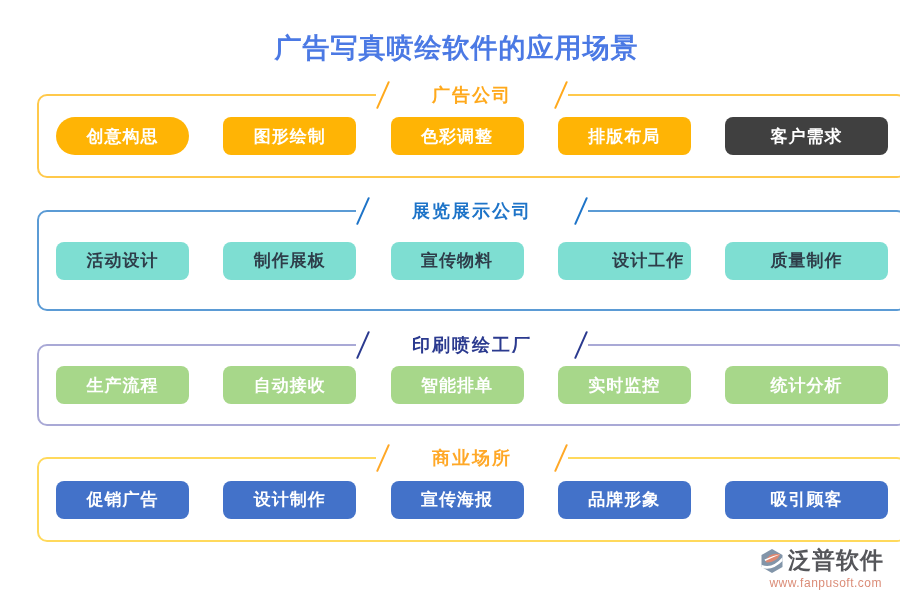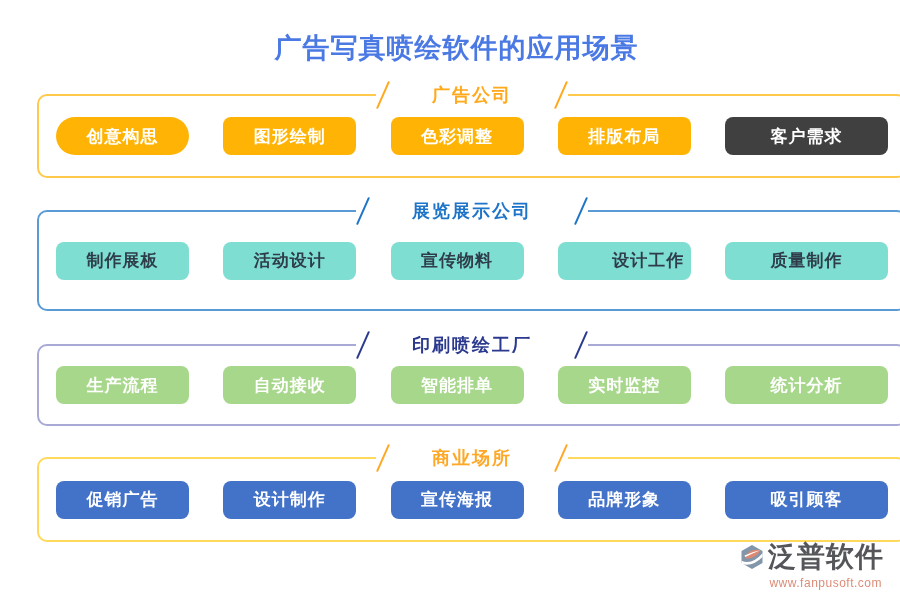--- a/index.html
+++ b/index.html
@@ -27,21 +27,21 @@
              display:flex; align-items:center; justify-content:space-between;
              padding:0 17px; }
   .chip { height:38px; width:133px; border:none; border-radius:8px;
           font-size:17px; font-weight:bold; letter-spacing:1px;
           font-family:"Liberation Sans", sans-serif; cursor:pointer;
           white-space:nowrap; }
   .chip:last-child { width:163px; }
 
   .footer { position:absolute; right:16px; bottom:10px; text-align:right; }
   .brand-row { display:flex; align-items:center; justify-content:flex-end; gap:4px; }
-  .brand-name { font-size:28px; font-weight:bold; letter-spacing:1px; }
+  .brand-name { font-size:23px; font-weight:bold; letter-spacing:1px; }
   .site { font-size:12px; letter-spacing:0.5px; margin-top:0; padding-right:2px; }
 </style>
 </head>
 <body>
 
 <div class="canvas">
 
   <div class="title" style="color: rgb(75, 121, 228);">广告写真喷绘软件的应用场景</div>
 
   <div class="section sec-0" style="border-color: rgb(255, 201, 75);">
@@ -59,22 +59,22 @@
     </div>
   </div>
 
   <div class="section sec-1" style="border-color: rgb(91, 155, 213);">
     <div class="legend">
       <span class="slash" style="background-color: rgb(30, 116, 200);"></span>
       <span class="legend-text" style="color: rgb(30, 116, 200);">展览展示公司</span>
       <span class="slash" style="background-color: rgb(30, 116, 200);"></span>
     </div>
     <div class="btn-row">
+      <button class="chip" style="background-color: rgb(126, 222, 210); color: rgb(46, 61, 73);">活动设计</button>
       <button class="chip" style="background-color: rgb(126, 222, 210); color: rgb(46, 61, 73);">制作展板</button>
-      <button class="chip" style="background-color: rgb(126, 222, 210); color: rgb(46, 61, 73);">活动设计</button>
       <button class="chip" style="background-color: rgb(126, 222, 210); color: rgb(46, 61, 73);">宣传物料</button>
       <button class="chip" style="background-color: rgb(126, 222, 210); color: rgb(46, 61, 73); padding-left: 48px;">设计工作</button>
       <button class="chip" style="background-color: rgb(126, 222, 210); color: rgb(46, 61, 73);">质量制作</button>
     </div>
   </div>
 
   <div class="section sec-2" style="border-color: rgb(169, 169, 214);">
     <div class="legend">
       <span class="slash" style="background-color: rgb(43, 58, 143);"></span>
       <span class="legend-text" style="color: rgb(43, 58, 143);">印刷喷绘工厂</span>

